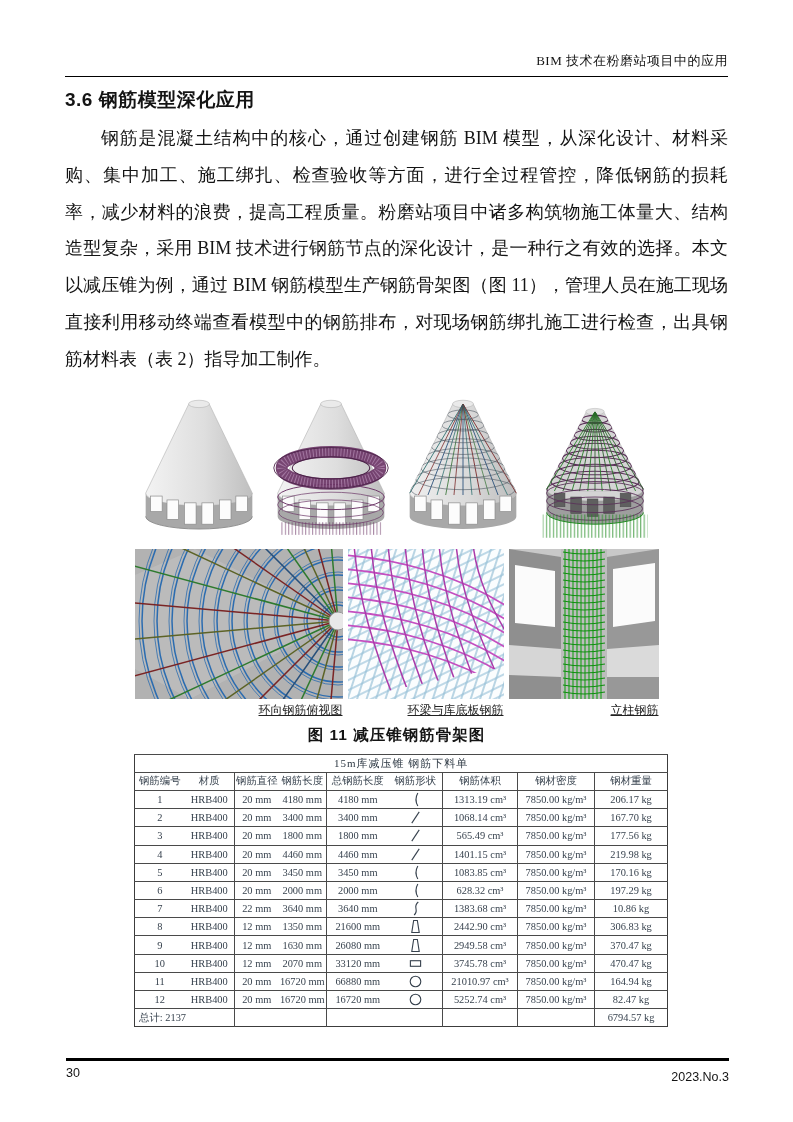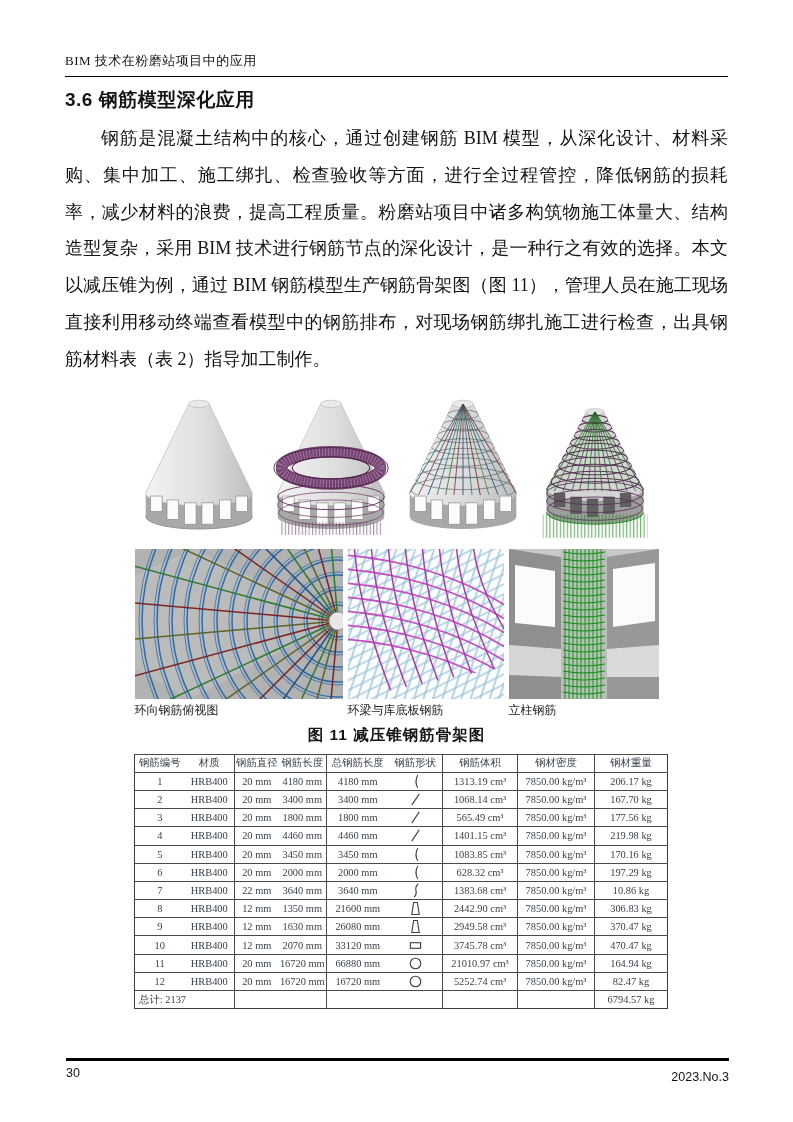--- a/index.html
+++ b/index.html
@@ -6,38 +6,38 @@
   html,body { background:#9a9a9a; }
   .page {
     width:793px; height:1122px; margin:0 auto; background:#ffffff;
     position:relative; color:#141414;
     font-family:"Liberation Serif","DejaVu Serif",serif;
     overflow:hidden;
   }
   .content { margin:0 65px; width:663px; }
 
   
-  .rh { padding-top:52px; text-align:left; font-size:13px; letter-spacing:.5px;
+  .rh { padding-top:52px; text-align:right; font-size:13px; letter-spacing:.5px;
         padding-bottom:6px; border-bottom:1.6px solid #000; }
 
   
   .section-heading { margin-top:10px; font-size:19px; font-weight:bold;
         font-family:"Liberation Sans","DejaVu Sans",sans-serif; letter-spacing:.5px; }
 
   
   .body-para { margin-top:7px; font-size:18px; line-height:36.8px;
         text-align:justify; text-indent:2em; }
 
   
   .figure { margin-top:9px; }
   .fig-row { display:flex; justify-content:center; gap:4px; }
   .fig-row2 { display:flex; justify-content:center; gap:5px; margin-top:4px; }
   .fig-labels { display:flex; justify-content:center; gap:5px; margin-top:3px;
         font-size:12px; color:#222; }
-  .fig-labels .lb { text-align:left; }
+  .fig-labels .lb { text-align:right;text-decoration:underline; }
   .lb1 { width:208px; } .lb2 { width:156px; } .lb3 { width:150px; }
   .fig-caption { text-align:center; margin-top:6px; font-size:15.5px; font-weight:bold;
         font-family:Liberation Sans, sans-serif; letter-spacing:1px; }
   .table-caption { text-align:center; margin-top:13px; font-size:15.5px; font-weight:bold;
         font-family:"Liberation Sans","DejaVu Sans",sans-serif; letter-spacing:1px; }
 
   
   table.rebar { border-collapse:collapse; margin-left:69px; margin-top:8px;
         width:533px; table-layout:fixed;
         font-size:10.4px; color:#37424e; border:1.4px solid #3c3c3c; }
@@ -398,20 +398,23 @@
           <col style="width:50px">
           <col style="width:44px">
         <col style="width:48px">
           <col style="width:62px">
           <col style="width:54px">
         <col style="width:75px">
           <col style="width:77px">
           <col style="width:73px">
       </colgroup>
       <tbody>
+        <tr class="title-row">
+          <td colspan="9">15m库减压锥  钢筋下料单</td>
+        </tr>
         <tr class="head">
           <td>钢筋编号</td>
           <td>材质</td>
           <td>钢筋直径</td>
           <td>钢筋长度</td>
           <td>总钢筋长度</td>
           <td>钢筋形状</td>
           <td>钢筋体积</td>
           <td>钢材密度</td>
           <td>钢材重量</td>

